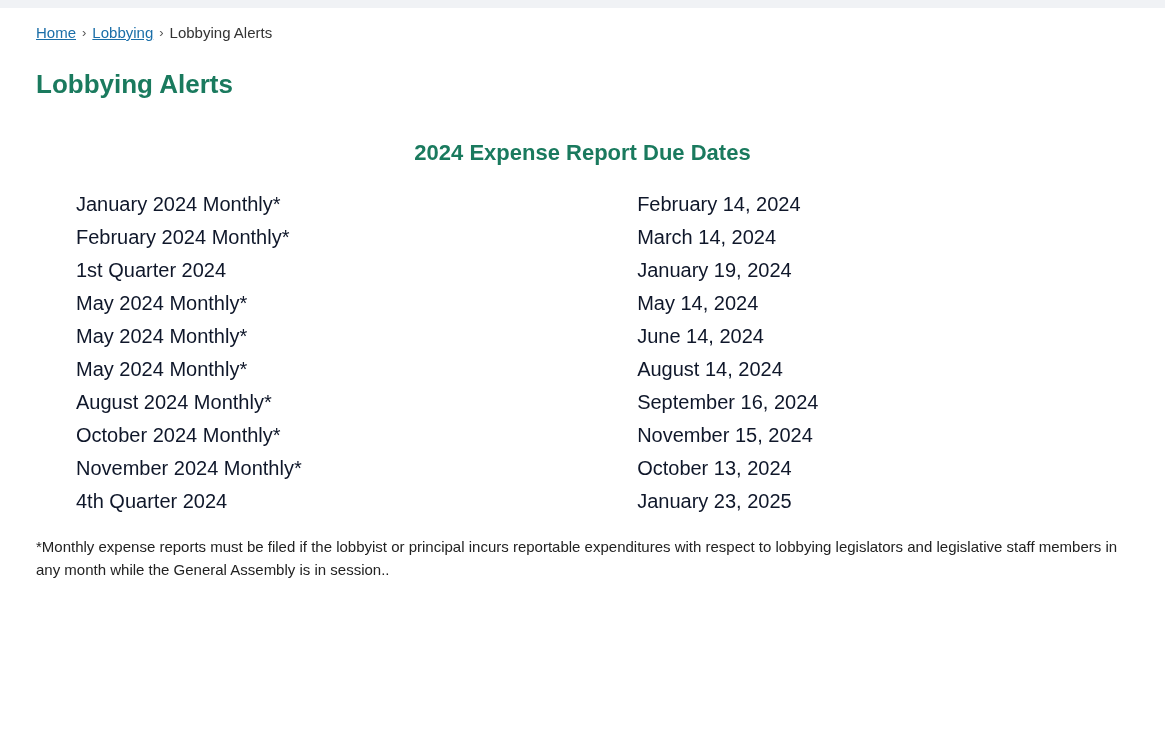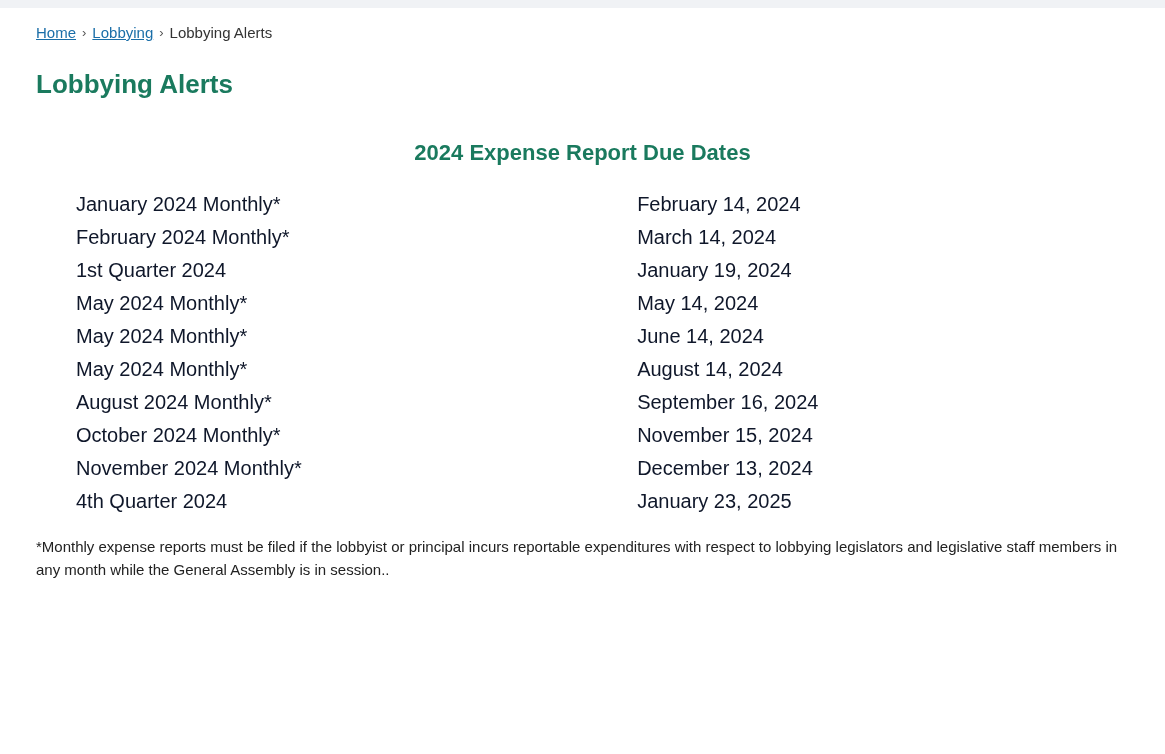--- a/index.html
+++ b/index.html
@@ -138,21 +138,21 @@
         <tr>
           <td>August 2024 Monthly*</td>
           <td>September 16, 2024</td>
         </tr>
         <tr>
           <td>October 2024 Monthly*</td>
           <td>November 15, 2024</td>
         </tr>
         <tr>
           <td>November 2024 Monthly*</td>
-          <td>December 13, 2024</td>
+          <td>October 13, 2024</td>
         </tr>
         <tr>
           <td>4th Quarter 2024</td>
           <td>January 23, 2025</td>
         </tr>
       </tbody>
   </table>
 
   <p class="footnote">*Monthly expense reports must be filed if the lobbyist or principal incurs reportable expenditures with respect to lobbying legislators and legislative staff members in any month while the General Assembly is in session..</p>
 

